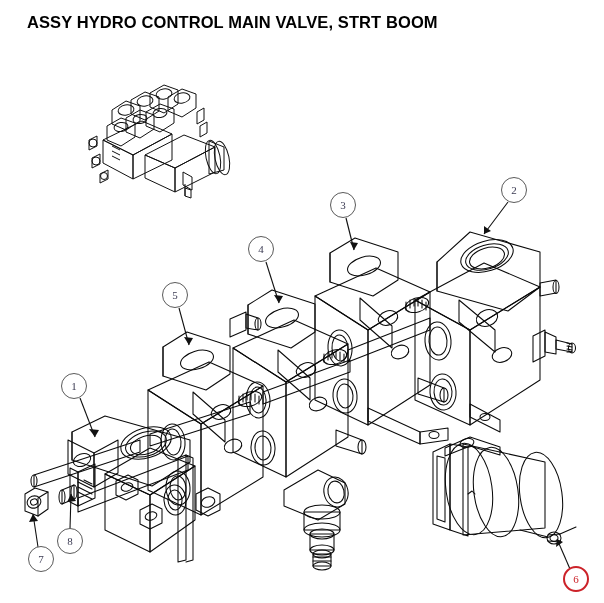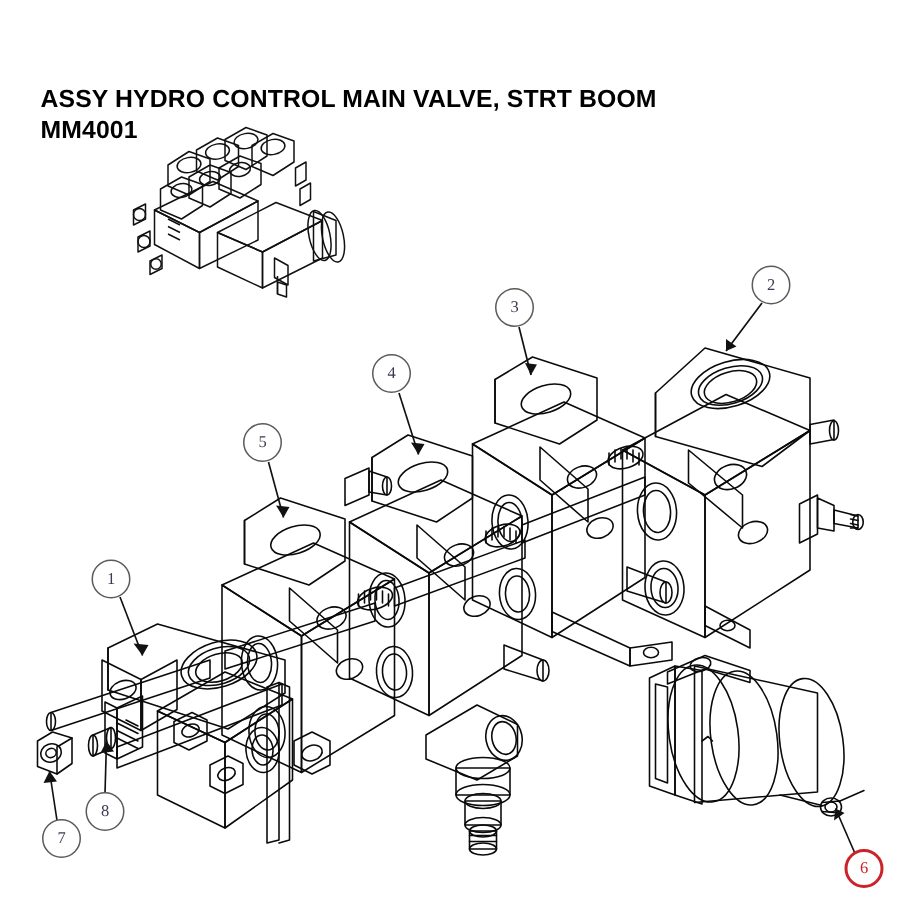--- a/index.html
+++ b/index.html
@@ -1,38 +1,37 @@
 <!DOCTYPE html>
 <html><head>
 <meta charset="utf-8">
 <style>
   html,body{margin:0;padding:0;background:#ffffff;}
   body{width:604px;height:603px;position:relative;overflow:hidden;
        font-family:"Liberation Sans","DejaVu Sans",sans-serif;color:#000;}
 
-  #title-block{position:absolute;left:27px;top:12px;width:560px;margin-top:44px;}
+  #title-block{position:absolute;left:27px;top:12px;width:560px;}
   #title-block .line{font-size:16.5px;font-weight:bold;letter-spacing:0.1px;
       line-height:21px;white-space:nowrap;color:#000;}
 
   #drawing{position:absolute;left:0;top:0;width:604px;height:603px;}
 
   .callout-layer{position:absolute;left:0;top:0;width:604px;height:603px;}
 
   .callout{position:absolute;width:26px;height:26px;border-radius:50%;
       border:1.1px solid #5a5a5a;background:#ffffff;box-sizing:border-box;
       display:flex;align-items:center;justify-content:center;
       font-size:11px;color:#3a3a52;font-family:"Liberation Serif","DejaVu Serif",serif;}
   .callout.hl{border:2.6px solid #cc2229;color:#cc2229;font-weight:normal;}
 </style>
 </head>
 <body>
 
 <div id="title-block">
   <div class="line">ASSY HYDRO CONTROL MAIN VALVE, STRT BOOM</div>
-  <div class="line">MM4001</div>
 </div>
 
 <svg id="drawing" viewBox="0 0 604 603">
   <defs>
     <g id="lnstyle"></g>
   </defs>
 
   <g fill="none" stroke="#111" stroke-width="1" stroke-linejoin="round">
 
     <path d="M112 110 L126 101 L140 106 L140 121 L126 130 L112 124 Z"></path>

